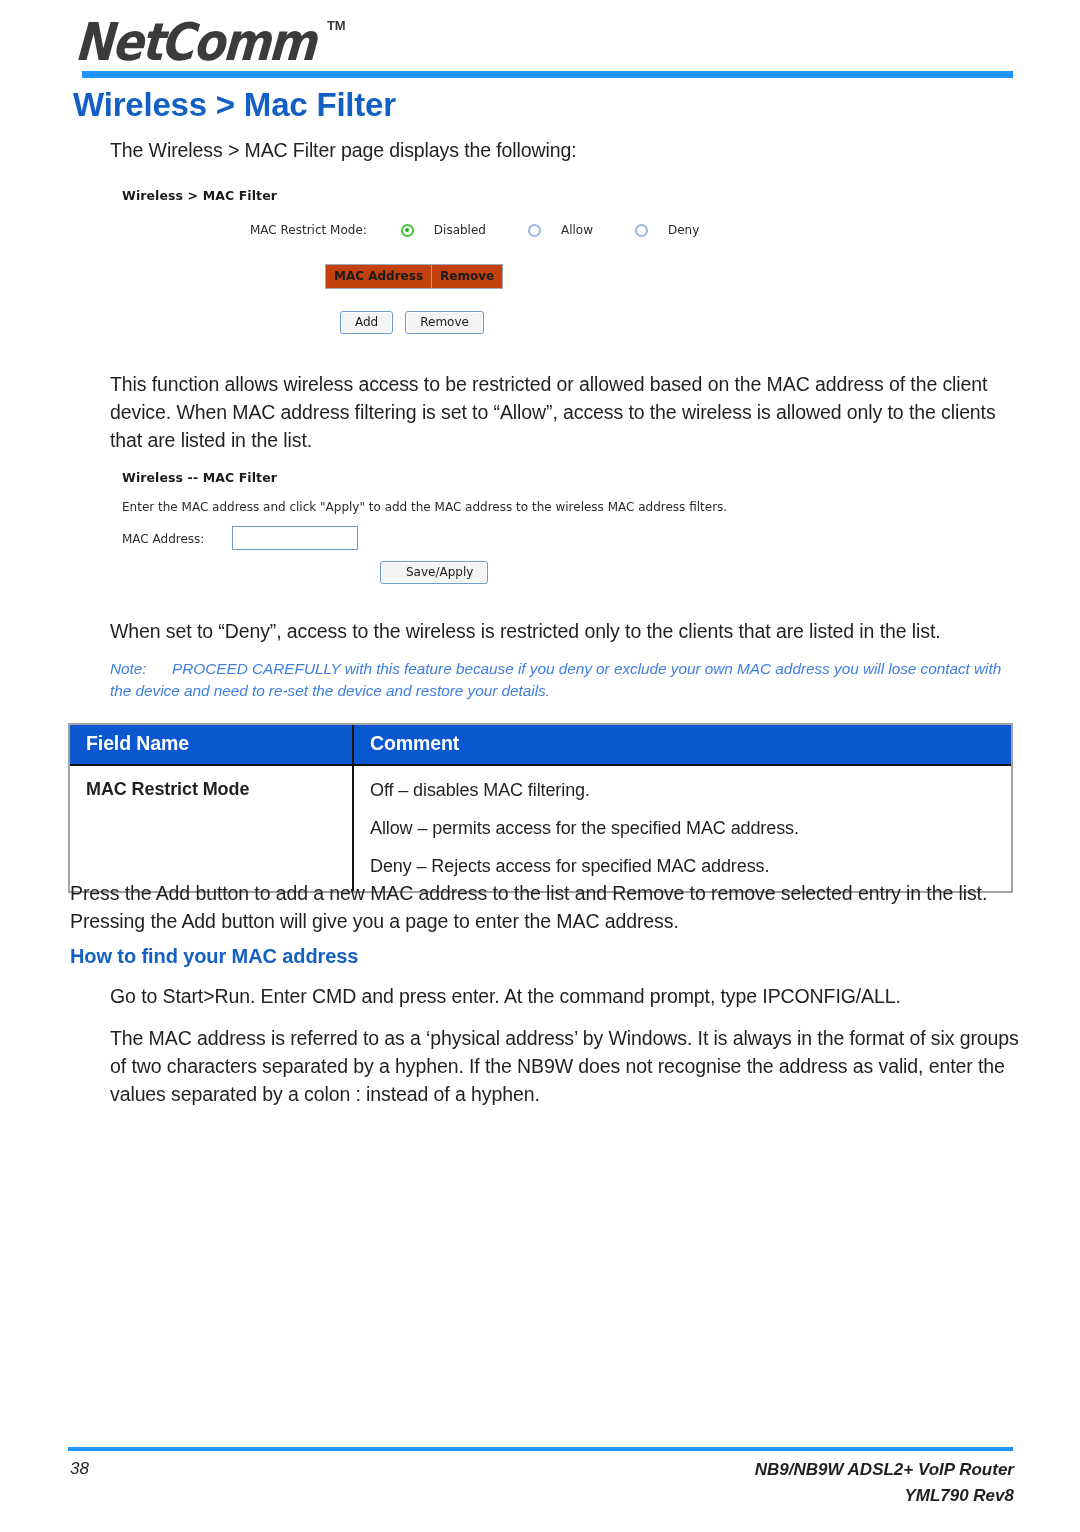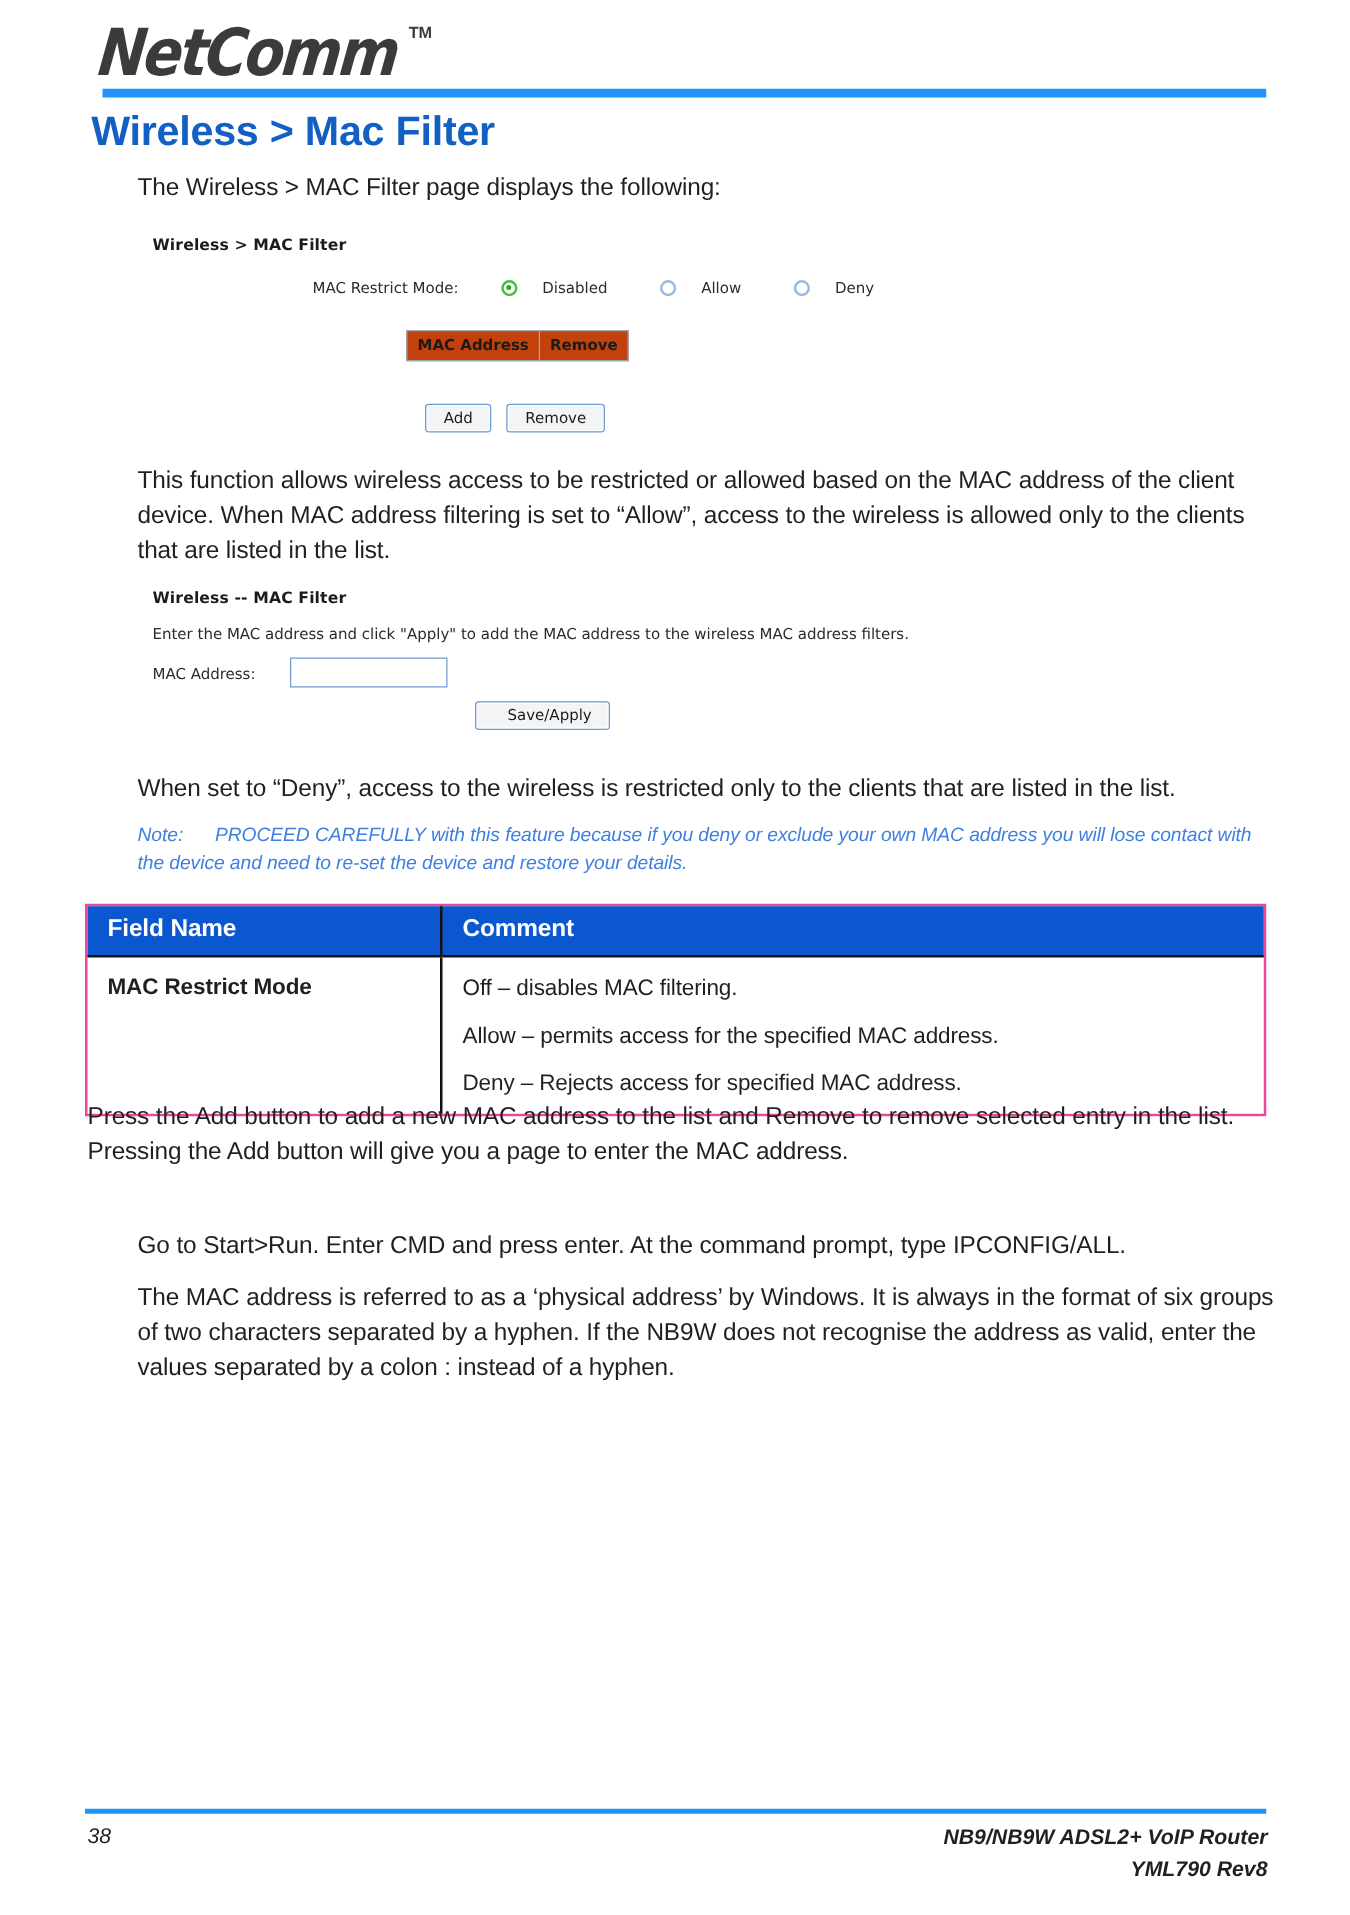--- a/index.html
+++ b/index.html
@@ -222,21 +222,21 @@
     background: #ffffff;
     box-sizing: border-box;
   }
 
   
   .tbl {
     position: absolute;
     left: 68px;
     top: 723px;
     width: 945px;
-    border: 2px solid #ec4899;
+    border: 2px solid #a3a3a3;
     border-collapse: collapse;
     box-sizing: border-box;
   }
   .tbl table {
     width: 100%;
     border-collapse: collapse;
   }
   .tbl th {
     background: #0b57cf;
     color: #ffffff;
@@ -337,21 +337,21 @@
         <span class="radio"></span>
         <span>Deny</span>
       </label>
     </div>
 
     <div class="mini-table" style="left:203px; top:78px;">
       <div class="cell">MAC Address</div>
       <div class="cell">Remove</div>
     </div>
 
-    <div class="btn-row" style="left:218px; top:125px;margin-top:12px;">
+    <div class="btn-row" style="left:218px; top:125px;">
       <button class="winbtn">Add</button>
       <button class="winbtn">Remove</button>
     </div>
   </div>
 
   <div class="para para-indent" style="top:370px; width:912px;">This function allows wireless access to be restricted or allowed based on the MAC address of the client device. When MAC address filtering is set to “Allow”, access to the wireless is allowed only to the clients that are listed in the list.</div>
 
   <div class="shot" style="left:122px; top:470px; width:560px; height:115px;">
 
     <div class="shot-title" style="position:absolute; left:0px; top:0px;">Wireless -- MAC Filter</div>
@@ -387,20 +387,21 @@
             <p>Allow – permits access for the specified MAC address.</p>
             <p>Deny – Rejects access for specified MAC address.</p>
           </td>
         </tr>
       </tbody>
     </table>
   </div>
 
   <div class="para para-flush" style="top:879px; width:950px;">Press the Add button to add a new MAC address to the list and Remove to remove selected entry in the list. Pressing the Add button will give you a page to enter the MAC address.</div>
 
+  <div class="subhead" style="top:945px;">How to find your MAC address</div>
 
   <div class="para para-indent" style="top:982px; width:912px;">Go to Start&gt;Run. Enter CMD and press enter.  At the command prompt, type IPCONFIG/ALL.</div>
 
   <div class="para para-indent" style="top:1024px; width:912px;">The MAC address is referred to as a ‘physical address’ by Windows.  It is always in the format of six groups of two characters separated by a hyphen. If the NB9W does not recognise the address as valid, enter the values separated by a colon : instead of a hyphen.</div>
 
   <div class="ftr-rule"></div>
   <div class="ftr-page">38</div>
   <div class="ftr-right">
     <div>NB9/NB9W ADSL2+ VoIP Router</div>
     <div>YML790 Rev8</div>

